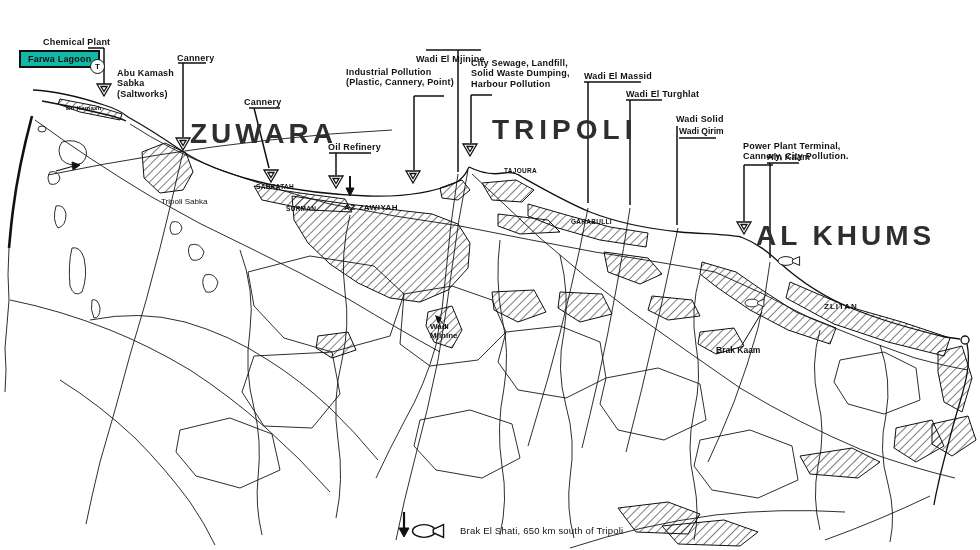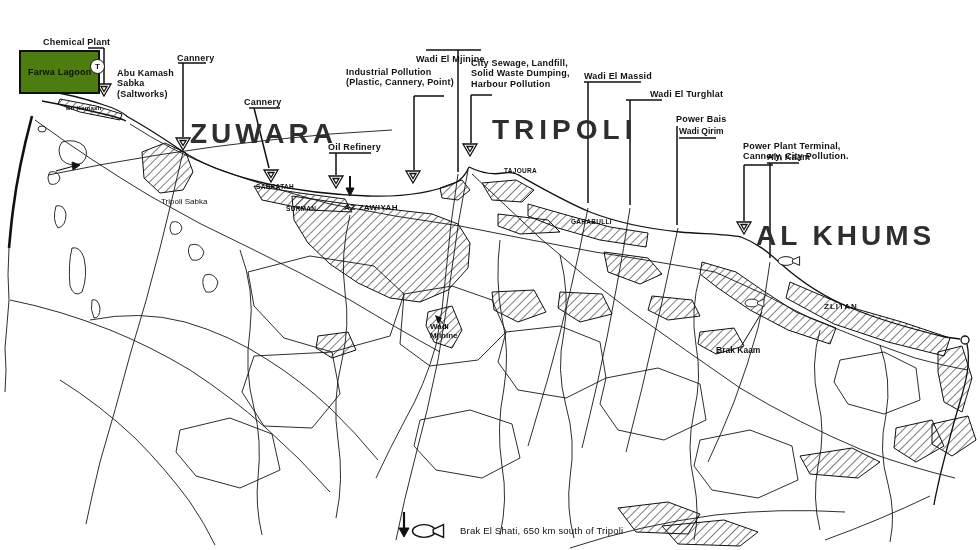--- a/index.html
+++ b/index.html
@@ -5,21 +5,21 @@
   html,body{margin:0;padding:0;background:#fff}
   #stage{position:relative;width:980px;height:550px;background:#fff;overflow:hidden;
          font-family:"Liberation Sans",sans-serif;color:#111}
   svg{position:absolute;left:0;top:0}
   .lbl{position:absolute;white-space:pre-line;line-height:1.16;color:#111}
   .ann{font-size:9px;font-weight:700;letter-spacing:.2px}
   .small{font-size:8px;font-weight:700}
   .tiny{font-size:6.5px;font-weight:700;letter-spacing:.3px}
   .plain{font-size:8px;font-weight:400}
   .big{font-size:28px;font-weight:700;color:#2e2e2e;letter-spacing:4px;line-height:1}
-  .box{border:2px solid #111;padding:15px 7px;background:#4d7c0f}
+  .box{border:2px solid #111;padding:2px 7px;background:#14b8a6}
   .t-circle{position:absolute;width:13px;height:13px;border:1.5px solid #111;border-radius:50%;
             font-size:8px;font-weight:700;display:flex;align-items:center;justify-content:center;background:#fff}
   .legend{font-size:9.5px;font-weight:400;letter-spacing:.2px}
 </style>
 </head>
 <body>
 
 <div id="stage">
 
 <svg width="980" height="550" viewBox="0 0 980 550">
@@ -204,22 +204,22 @@
 <div class="lbl big" style="left:190px;top:120px">ZUWARA</div>
 <div class="lbl ann" style="left:328px;top:142px">Oil Refinery</div>
 <div class="lbl ann" style="left:346px;top:67px">Industrial Pollution
 (Plastic, Cannery, Point)</div>
 <div class="lbl ann" style="left:416px;top:54px">Wadi El Mjinine</div>
 <div class="lbl ann" style="left:471px;top:58px">City Sewage, Landfill,
 Solid Waste Dumping,
 Harbour Pollution</div>
 <div class="lbl big" style="left:492px;top:116px;letter-spacing:5px">TRIPOLI</div>
 <div class="lbl ann" style="left:584px;top:71px">Wadi El Massid</div>
-<div class="lbl ann" style="left:650px;top:89px">Wadi El Turghlat</div>
-<div class="lbl ann" style="left:676px;top:114px">Power Bais</div>
+<div class="lbl ann" style="left:626px;top:89px">Wadi El Turghlat</div>
+<div class="lbl ann" style="left:676px;top:114px">Wadi Solid</div>
 <div class="lbl small" style="left:679px;top:127px;font-size:8.5px">Wadi Qirim</div>
 <div class="lbl ann" style="left:743px;top:141px">Power Plant Terminal,
 Cannery, City Pollution.</div>
 <div class="lbl ann" style="left:767px;top:152px">Ain Kaam</div>
 <div class="lbl big" style="left:756px;top:222px">AL KHUMS</div>
 <div class="lbl plain" style="left:161px;top:197px">Tripoli Sabka</div>
 <div class="lbl small" style="left:430px;top:322px;text-align:left">Wadi
 Mjinine</div>
 <div class="lbl small" style="left:716px;top:346px;font-size:8.5px">Brak Kaam</div>
 <div class="lbl tiny" style="left:66px;top:105px;font-size:6px">Bu Kamash</div>

